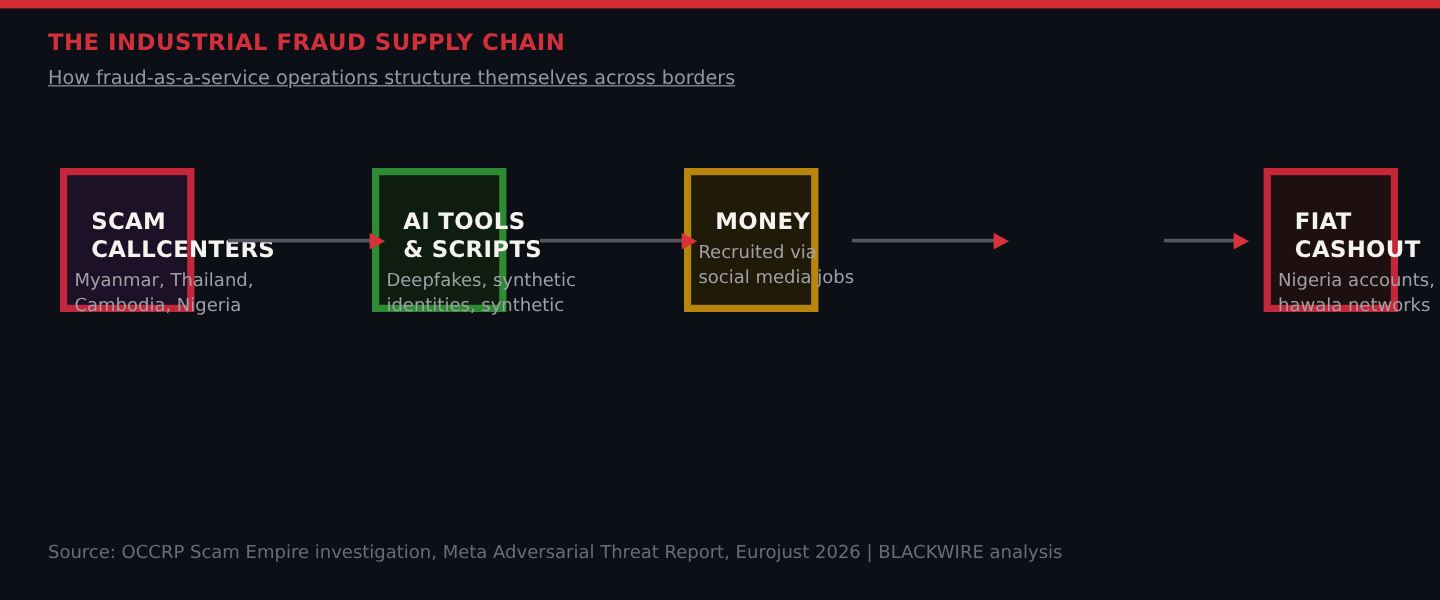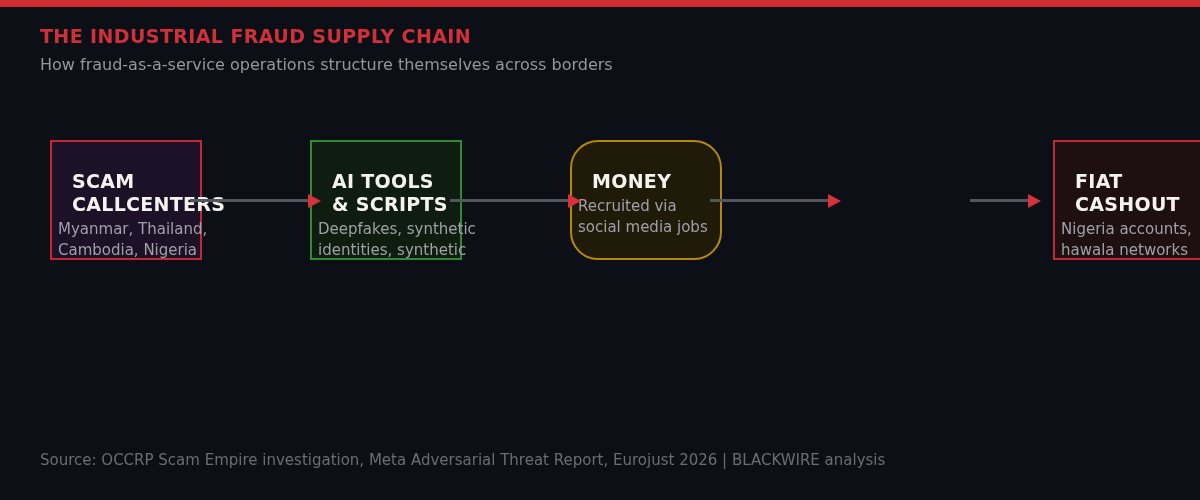--- a/index.html
+++ b/index.html
@@ -6,27 +6,27 @@
     --bg:#0d0f16; --topbar:#d22c30; --title:#d0303a; --subtitle:#96969f;
     --heading:#f5f3ef; --detail:#a0a0a8; --line:#55555e; --arrow:#d7323a; --source:#6a6d77;
   }
   *{box-sizing:border-box;margin:0;padding:0;}
   html,body{width:1200px;height:500px;}
   body{font-family:"DejaVu Sans","Liberation Sans",sans-serif;background:var(--bg);}
   .canvas{position:relative;width:1200px;height:500px;background:var(--bg);overflow:hidden;}
   .topbar{position:absolute;left:0;top:0;width:1200px;height:7px;background:var(--topbar);}
   .title{position:absolute;left:40px;top:25px;font-size:19px;font-weight:bold;
          letter-spacing:0.4px;color:var(--title);white-space:nowrap;}
-  .subtitle{position:absolute;left:40px;top:55px;font-size:16px;color:var(--subtitle);white-space:nowrap;}
-  .stage{position:absolute;top:140px;width:152px;height:120px;border:2px solid #d946ef;}
+  .subtitle{position:absolute;left:40px;top:55px;font-size:16px;color:var(--subtitle);white-space:nowrap;text-decoration:underline;}
+  .stage{position:absolute;top:140px;width:112px;height:120px;border:6px solid #d946ef;}
   .stage .head{margin-top:28px;padding-left:20px;font-size:19px;font-weight:bold;
                line-height:23px;color:var(--heading);white-space:nowrap;letter-spacing:0.3px;}
   .stage .detail{margin-top:3px;padding-left:6px;font-size:15px;line-height:21px;
                  color:var(--detail);white-space:nowrap;}
-  .s0{left:50px;} .s1{left:310px;} .s2{left:570px;border-radius:28px;} .s3{left:830px;} .s4{left:1053px;}
+  .s0{left:50px;} .s1{left:310px;} .s2{left:570px;} .s3{left:830px;} .s4{left:1053px;}
   .connector{position:absolute;top:199px;height:3px;background:var(--line);z-index:3;}
   .c0{left:190px;width:120px;} .c1{left:450px;width:120px;}
   .c2{left:710px;width:120px;} .c3{left:970px;width:60px;}
   .arrowhead{position:absolute;right:-11px;top:-5.5px;width:0;height:0;
              border-top:7px solid transparent;border-bottom:7px solid transparent;
              border-left:13px solid var(--arrow);}
   .source{position:absolute;left:40px;top:451px;font-size:15px;color:var(--source);white-space:nowrap;text-align:right;}
 </style>
 </head>
 <body>

